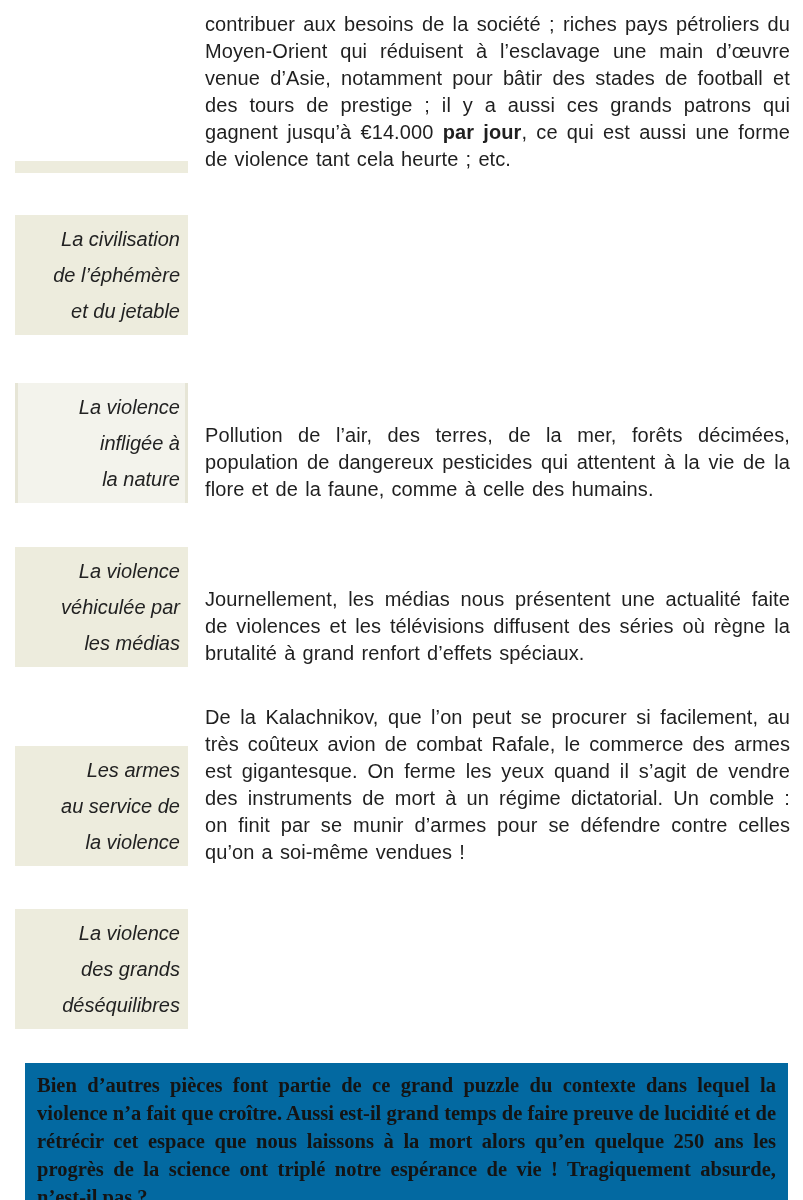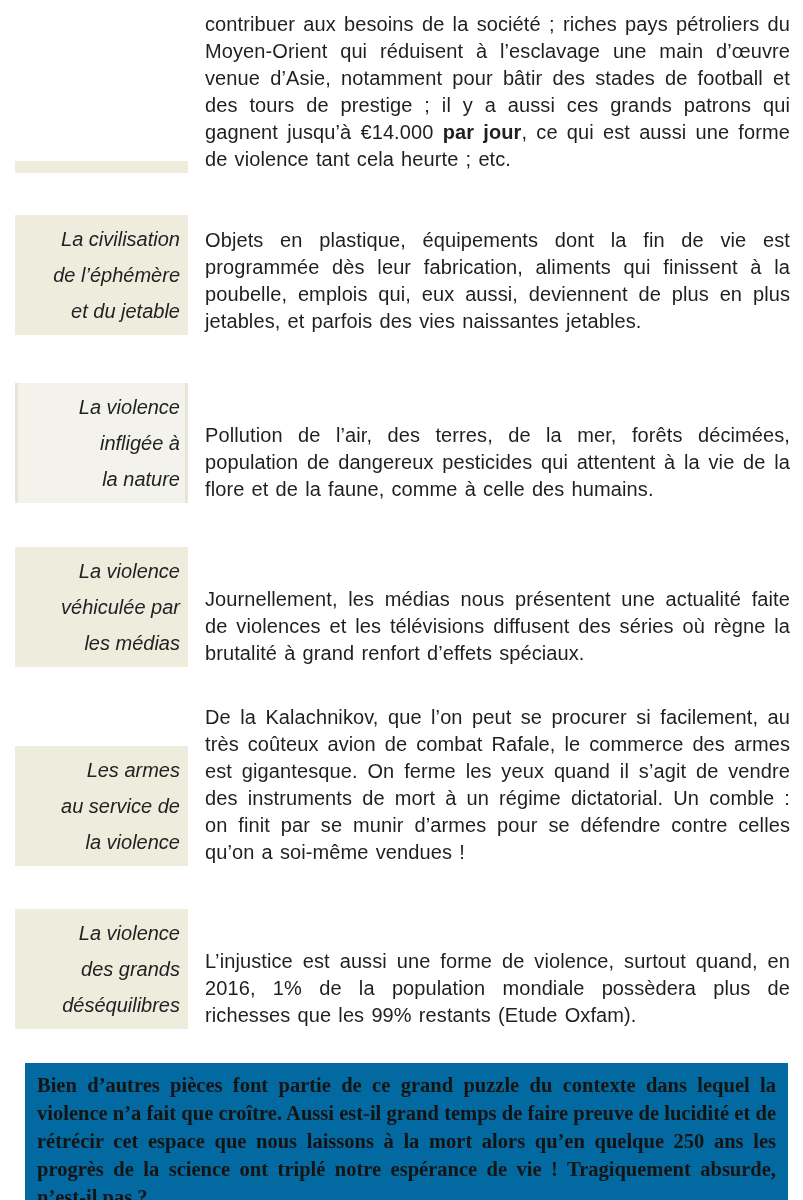--- a/index.html
+++ b/index.html
@@ -130,21 +130,20 @@
     <div class="label-cell"></div>
     <div class="divider"></div>
     <div class="text-cell"><span>contribuer aux besoins de la société ; riches pays pétroliers du Moyen-Orient qui réduisent à l’esclavage une main d’œuvre venue d’Asie, notamment pour bâtir des stades de football et des tours de prestige ; il y a aussi ces grands patrons qui gagnent jusqu’à €14.000 </span><b>par jour</b><span>, ce qui est aussi une forme de violence tant cela heurte ; etc.</span></div>
   </div>
 
   <div class="section sec-2">
     <div class="label-cell">La civilisation
 de l’éphémère
 et du jetable</div>
     <div class="divider"></div>
-    <div class="text-cell">Objets en plastique, équipements dont la fin de vie est programmée dès leur fabrication, aliments qui finissent à la poubelle, emplois qui, eux aussi, deviennent de plus en plus jetables, et parfois des vies naissantes jetables.</div>
   </div>
 
   <div class="section sec-3">
     <div class="label-cell light">La violence
 infligée à
 la nature</div>
     <div class="divider"></div>
     <div class="text-cell">Pollution de l’air, des terres, de la mer, forêts décimées, population de dangereux pesticides qui attentent à la vie de la flore et de la faune, comme à celle des humains.</div>
   </div>
 
@@ -162,21 +161,20 @@
 la violence</div>
     <div class="divider"></div>
     <div class="text-cell">De la Kalachnikov, que l’on peut se procurer si facilement, au très coûteux avion de combat Rafale, le commerce des armes est gigantesque.  On ferme les yeux quand il s’agit de vendre des instruments de mort à un régime dictatorial.  Un comble : on finit par se munir d’armes pour se défendre contre celles qu’on a soi-même vendues !</div>
   </div>
 
   <div class="section sec-6">
     <div class="label-cell">La violence
 des grands
 déséquilibres</div>
     <div class="divider"></div>
-    <div class="text-cell">L’injustice est aussi une forme de violence, surtout quand, en 2016, 1% de la population mondiale possèdera plus de richesses que les 99% restants (Etude Oxfam).</div>
   </div>
 
   <div class="summary">Bien d’autres pièces font partie de ce grand puzzle du contexte dans lequel la violence n’a fait que croître.  Aussi est-il grand temps de faire preuve de lucidité et de rétrécir cet espace que nous laissons à la mort alors qu’en quelque 250 ans les progrès de la science ont triplé notre espérance de vie !  Tragiquement absurde, n’est-il pas ?</div>
 
   <div class="banner-row">
     <div class="icon-cell">
       <svg class="book-icon" viewBox="0 0 70 70" xmlns="http://www.w3.org/2000/svg" aria-hidden="true">
         <defs>
           <radialGradient id="bg-glow" cx="50%" cy="46%" r="72%">
             <stop offset="0%" stop-color="#f4ffdf"></stop>

